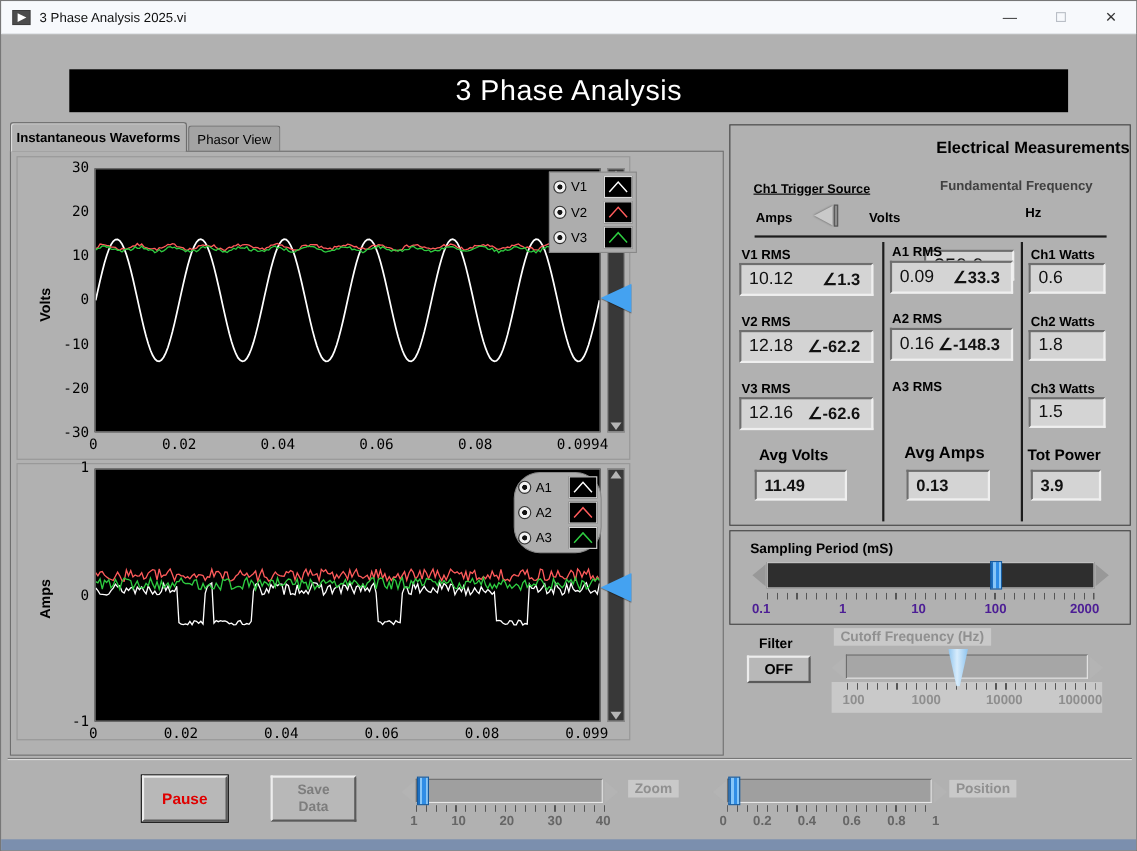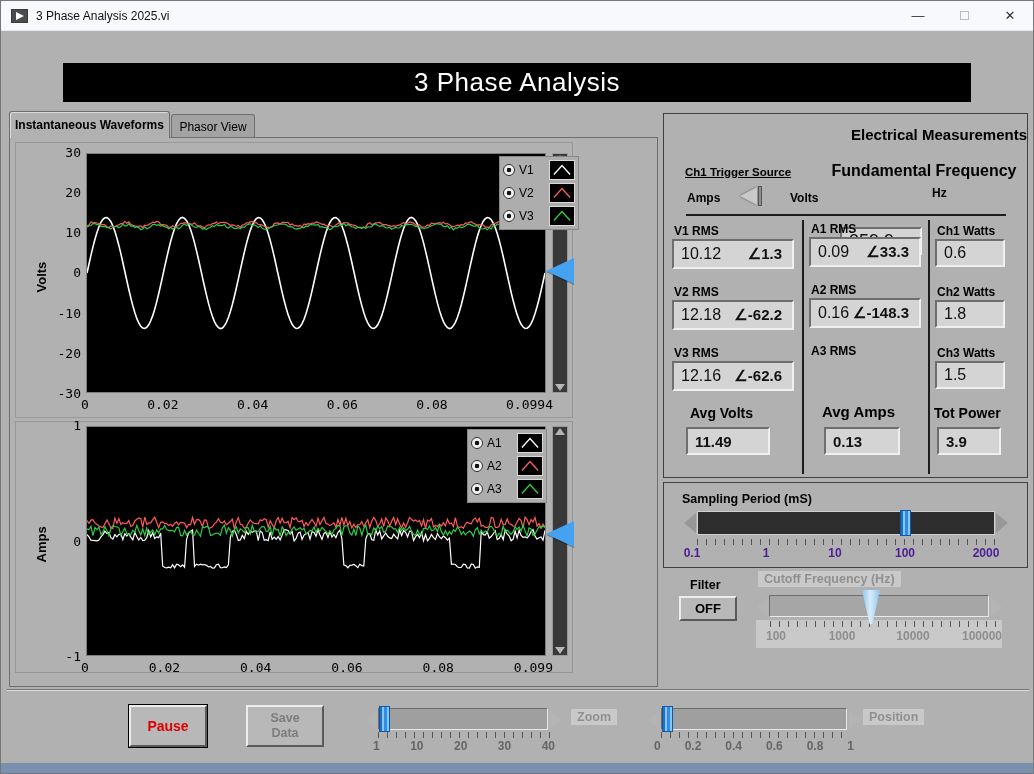--- a/index.html
+++ b/index.html
@@ -68,21 +68,21 @@
 
   
   .panel{position:absolute;border:1px solid #404040;background:var(--gray);}
   .meas{left:662px;top:112px;width:365px;height:365px;}
   .meas-title{position:absolute;top:12px;width:100%;text-align:right;font-weight:700;font-size:15px;color:#000;}
   .trig-label{position:absolute;left:21px;top:52px;font-weight:700;font-size:11.5px;text-decoration:underline;color:#000;}
   .trig-word{position:absolute;font-weight:700;font-size:12px;color:#000;}
   .trig-toggle{position:absolute;left:72px;top:72px;width:50px;height:20px;}
   .trig-tri{position:absolute;left:4px;top:1px;width:0;height:0;border-top:9px solid transparent;border-bottom:9px solid transparent;border-right:17px solid #c9c9c9;filter:drop-shadow(0 0 1px #555);}
   .trig-bar{position:absolute;left:22px;top:0;width:4px;height:20px;background:#8e8e8e;border:1px solid #555;}
-  .fund-label{position:absolute;left:160px;top:48px;width:200px;text-align:center;font-weight:700;font-size:16px;color:#000000;}
+  .fund-label{position:absolute;left:160px;top:48px;width:200px;text-align:center;font-weight:700;font-size:12px;color:#404040;}
   .num-box{position:absolute;background:#d4d4d4;border:2px solid;border-color:#6e6e6e #efefef #efefef #6e6e6e;display:flex;align-items:center;font-size:16px;color:#111;padding-left:7px;}
   .num-box .ang{margin-left:auto;margin-right:10px;font-weight:700;font-size:15px;}
   .num-box.big{font-size:18px;margin-top:48px;}
   .num-box.bold{font-weight:700;font-size:15px;}
   .hz{position:absolute;left:268px;top:72px;font-weight:700;font-size:12px;}
   .meas-hr{position:absolute;left:22px;top:100px;width:320px;height:2px;background:#1c1c1c;}
   .meas-vr{position:absolute;top:106px;bottom:3px;width:2px;background:#1c1c1c;}
   .cell-label{position:absolute;font-weight:700;font-size:12px;color:#000;}
   .avg-label{position:absolute;font-weight:700;font-size:14px;color:#000;}
 
@@ -230,21 +230,21 @@
       </svg>
   </div>
   <div class="xticks" style="left:80px;top:659px;width:472px;z-index:4;">
     <span>0</span>
       <span>0.02</span>
       <span>0.04</span>
       <span>0.06</span>
       <span>0.08</span>
       <span>0.099</span>
   </div>
-  <div class="legend" style="left:466px;top:428px;width:80px;">
+  <div class="legend" style="left:466px;top:428px;width:80px;border-radius:24px;">
     <div class="leg-row">
       <span class="leg-radio"></span>
       <span class="leg-label">A1</span>
       <svg class="leg-sample" viewBox="0 0 24 20">
           <polyline points="3,15 12,5 21,15" fill="none" stroke-width="1.5" stroke="#ffffff"></polyline>
         </svg>
     </div>
     <div class="leg-row">
       <span class="leg-radio"></span>
       <span class="leg-label">A2</span>

